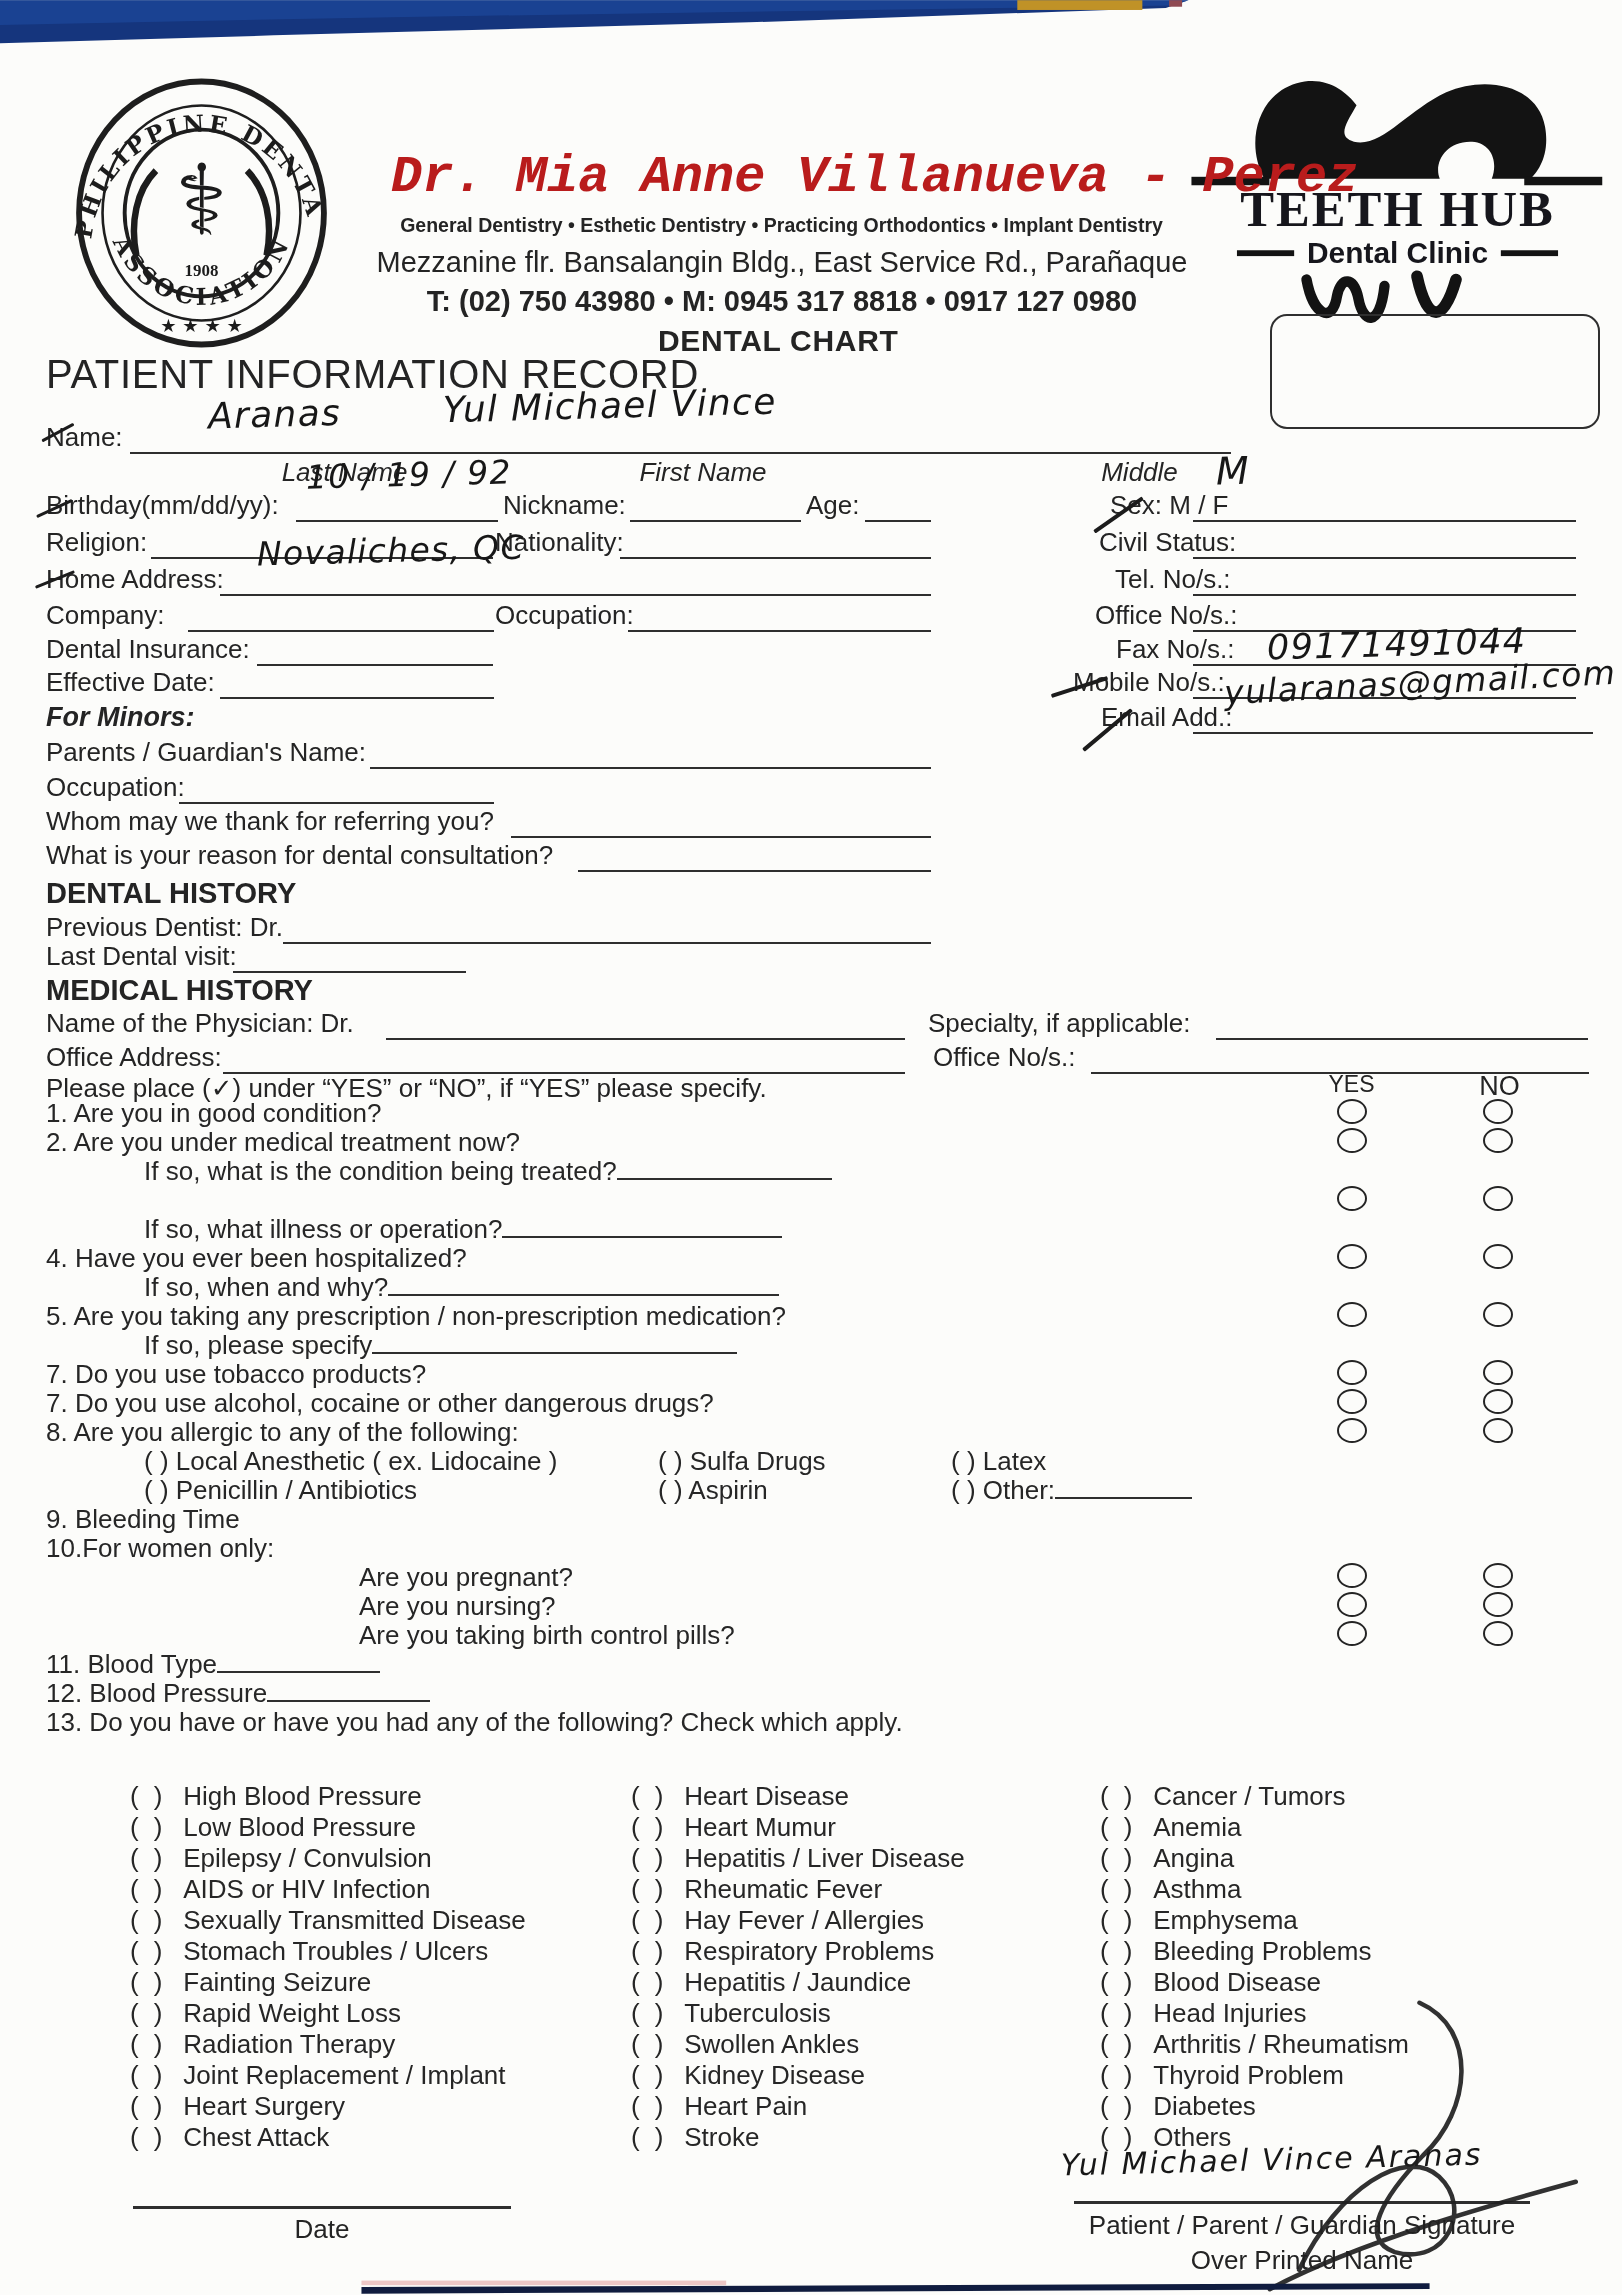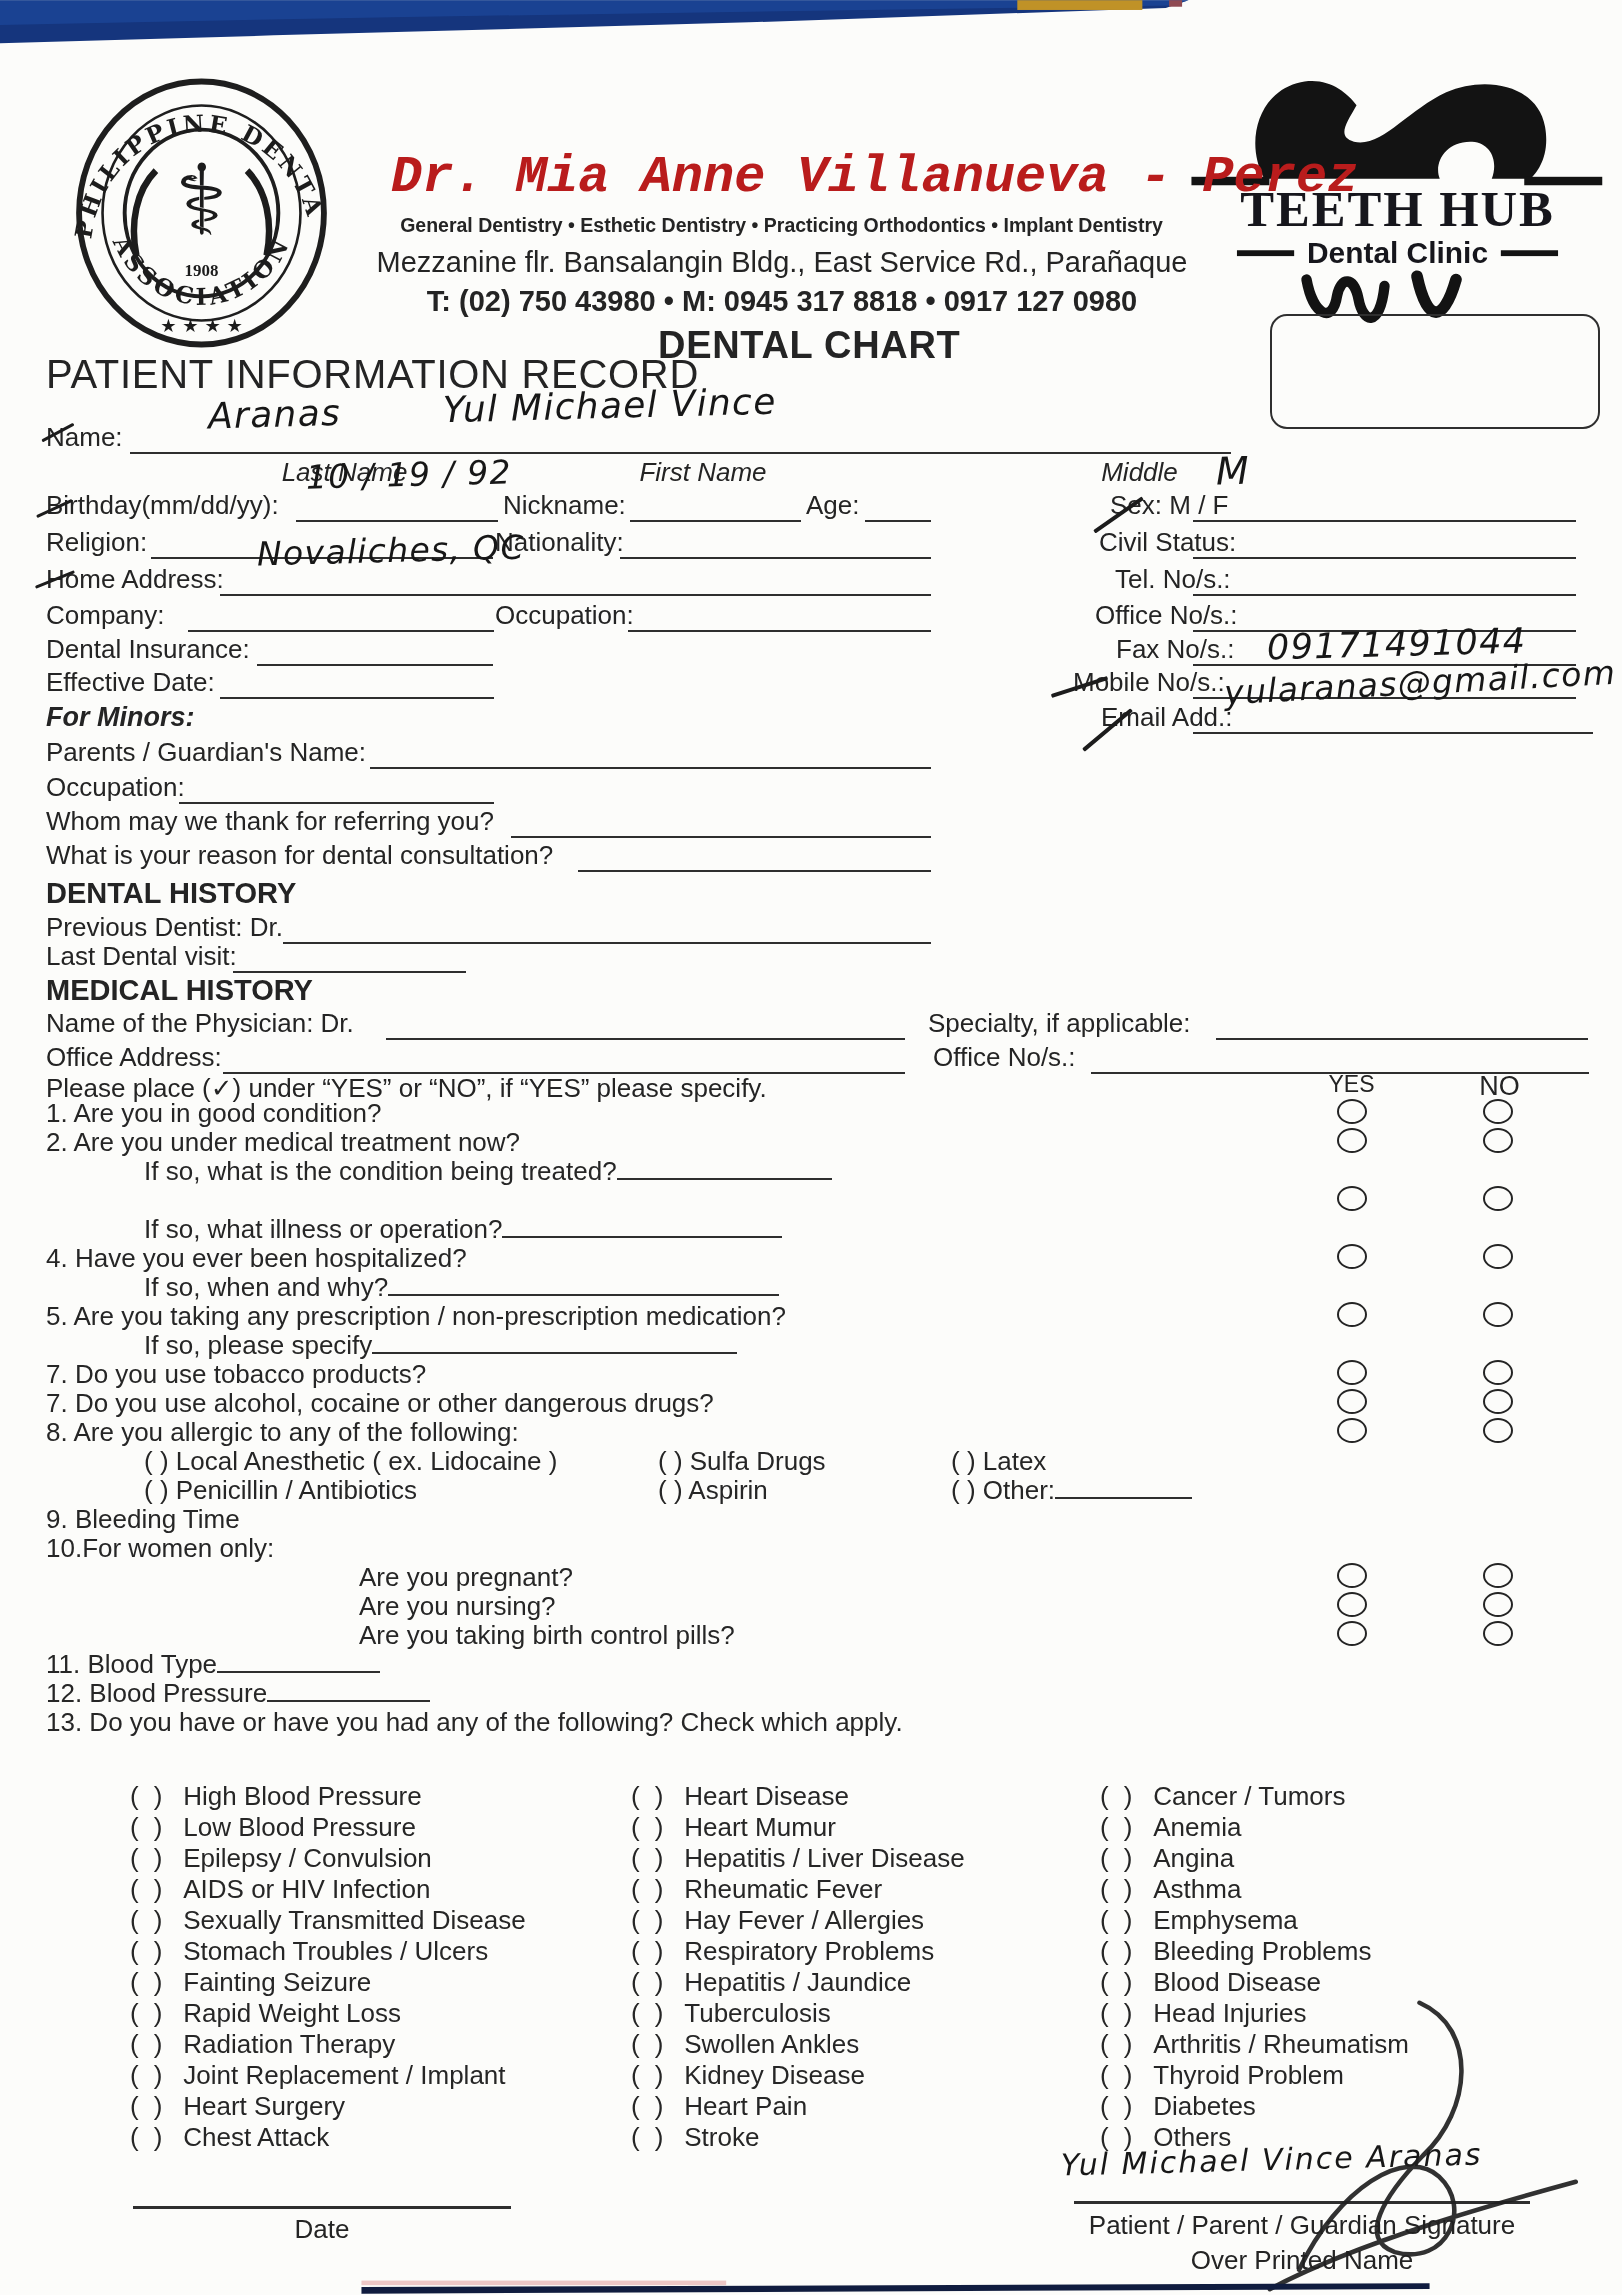--- a/index.html
+++ b/index.html
@@ -73,21 +73,21 @@
     <path d="M355,325 C370,395 395,400 415,330" fill="none" stroke="#131313" stroke-width="18" stroke-linecap="round"></path>
   </svg>
 
   <div class="box" style="left:1270px;top:314px;width:326px;height:111px"></div>
 
   <div class="lbl ctr" style="left:391px;top:148px;width:781px;font-family:Liberation Mono, monospace;font-style:italic;font-weight:bold;font-size:52px;color:#b91c1c">Dr. Mia Anne Villanueva -  Perez</div>
   <div class="lbl ctr b" style="left:391px;top:214px;width:781px;font-size:19.5px">General Dentistry • Esthetic Dentistry • Practicing Orthodontics • Implant Dentistry</div>
   <div class="lbl ctr" style="left:365px;top:246px;width:834px;font-size:29px">Mezzanine flr. Bansalangin Bldg., East Service Rd., Parañaque</div>
   <div class="lbl ctr b" style="left:365px;top:285px;width:834px;font-size:29px">T: (02) 750 43980 • M: 0945 317 8818 • 0917 127 0980</div>
 
-  <div class="lbl b" style="left:658px;top:324px;font-size:38px;letter-spacing:0.7px">DENTAL CHART</div>
+  <div class="lbl b" style="left:658px;top:324px;font-size:30px;letter-spacing:0.7px">DENTAL CHART</div>
   <div class="lbl" style="left:46px;top:352px;font-size:40px;letter-spacing:0.7px">PATIENT INFORMATION RECORD</div>
 
   <div class="lbl" style="left:46px;top:422px">Name:</div>
   <div class="uline" style="left:130px;top:452px;width:1101px"></div>
   <div class="hw" style="left:208px;top:388px;font-size:36px">Aranas        Yul Michael Vince</div>
   <div class="lbl i ctr" style="left:260px;top:457px;width:169px">Last Name</div>
   <div class="lbl i ctr" style="left:612px;top:457px;width:182px">First Name</div>
   <div class="lbl i ctr" style="left:1068px;top:457px;width:143px">Middle</div>
 
   <div class="lbl" style="left:46px;top:490px">Birthday(mm/dd/yy):</div>

